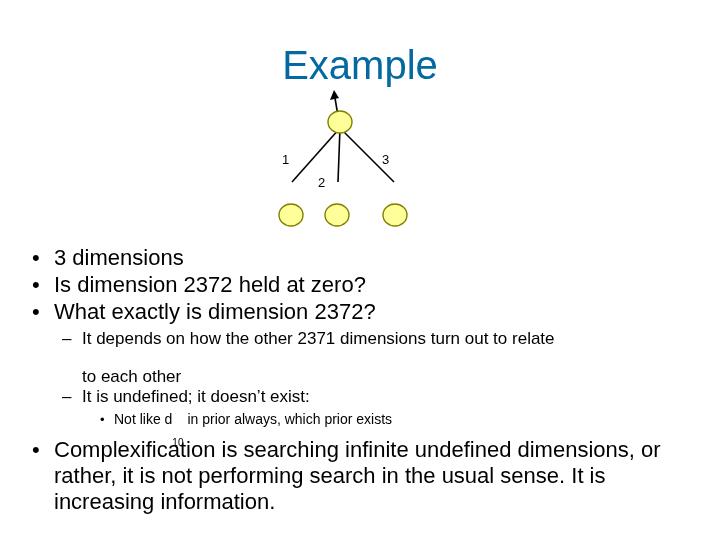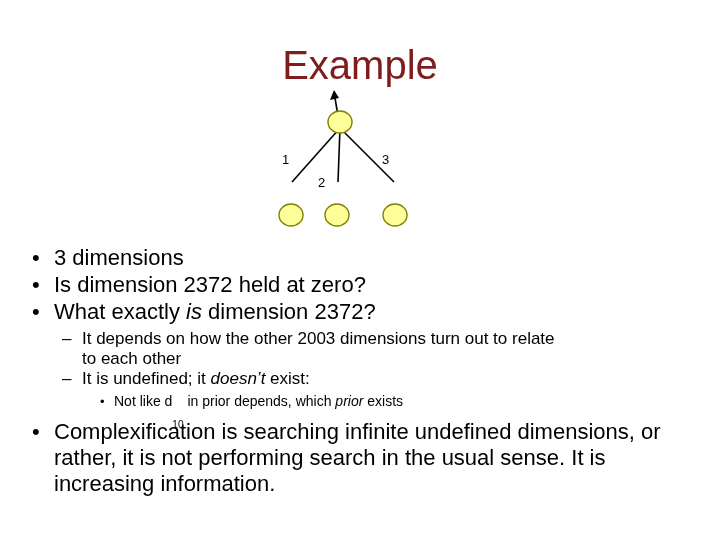--- a/index.html
+++ b/index.html
@@ -21,21 +21,21 @@
   }
   .title {
     position: absolute;
     left: 0;
     top: 42px;
     width: 720px;
     text-align: center;
     font-size: 40px;
     line-height: 46px;
     font-weight: normal;
-    color: #7f1d1d;
+    color: #0369a1;
   }
   .diagram {
     position: absolute;
     left: 260px;
     top: 90px;
     width: 200px;
     height: 145px;
   }
   .diagram svg {
     display: block;
@@ -106,22 +106,23 @@
     position: absolute;
     left: 18px;
     top: 0;
     font-size: 13px;
     line-height: 17px;
   }
   .indent-lvl2 {
     padding-left: 28px;
     font-size: 17px;
     line-height: 20px;
+    margin-top: 18px;
   }
-  .italic { font-style: italic; }
+  .italic { }
   sub { font-size: 0.72em; vertical-align: baseline; position: relative; top: 22px; }
   .last-item { margin-top: 8px; }
 </style>
 </head>
 <body>
 
 <div class="slide">
 
   <div class="title">Example</div>
 
@@ -158,31 +159,31 @@
         <span>Is dimension 2372 held at zero?</span>
       </li>
 
       <li>
         <span class="bullet">•</span>
         <span>What exactly </span><span class="italic">is</span><span> dimension 2372?</span>
 
         <ul class="lvl2">
           <li>
             <span class="bullet">–</span>
-            <span>It depends on how the other 2003 dimensions turn out to relate</span>
+            <span>It depends on how the other 2371 dimensions turn out to relate</span>
             <div class="indent-lvl2" style="padding-left:0;">to each other</div>
           </li>
           <li>
             <span class="bullet">–</span>
             <span>It is undefined; it </span><span class="italic">doesn’t</span><span> exist:</span>
 
             <ul class="lvl3">
               <li>
                 <span class="bullet">•</span>
-                <span>Not like d</span><sub>10</sub><span> in prior depends, which </span><span class="italic">prior</span><span> exists</span>
+                <span>Not like d</span><sub>10</sub><span> in prior always, which </span><span class="italic">prior</span><span> exists</span>
               </li>
             </ul>
           </li>
         </ul>
       </li>
 
       <li class="last-item">
         <span class="bullet">•</span>
         <span>Complexification is searching infinite undefined dimensions, or rather, it is not performing search in the usual sense.  It is increasing information.</span>
       </li>

